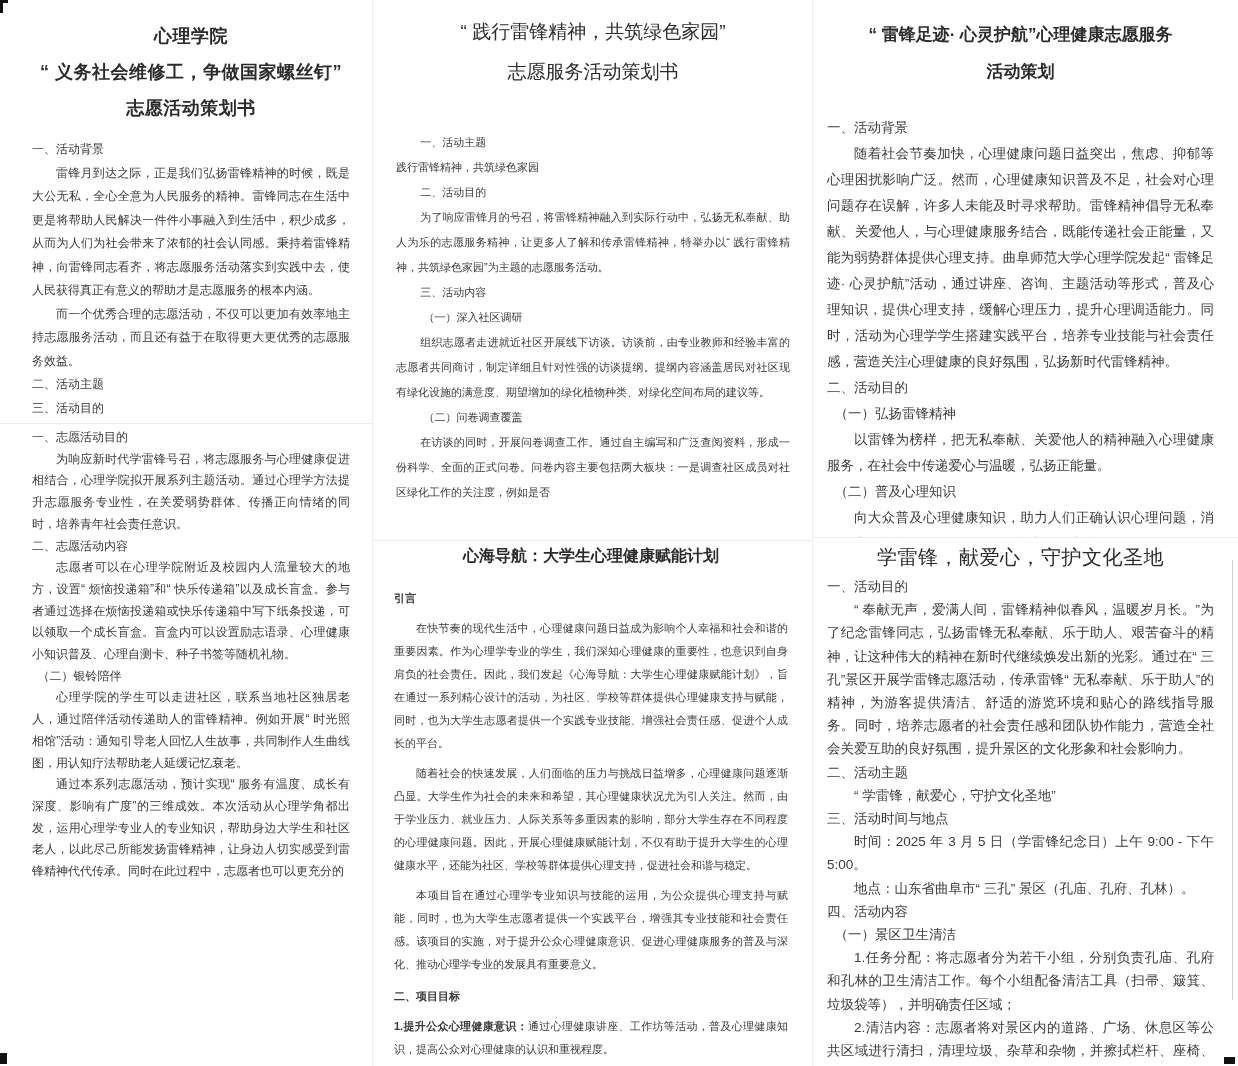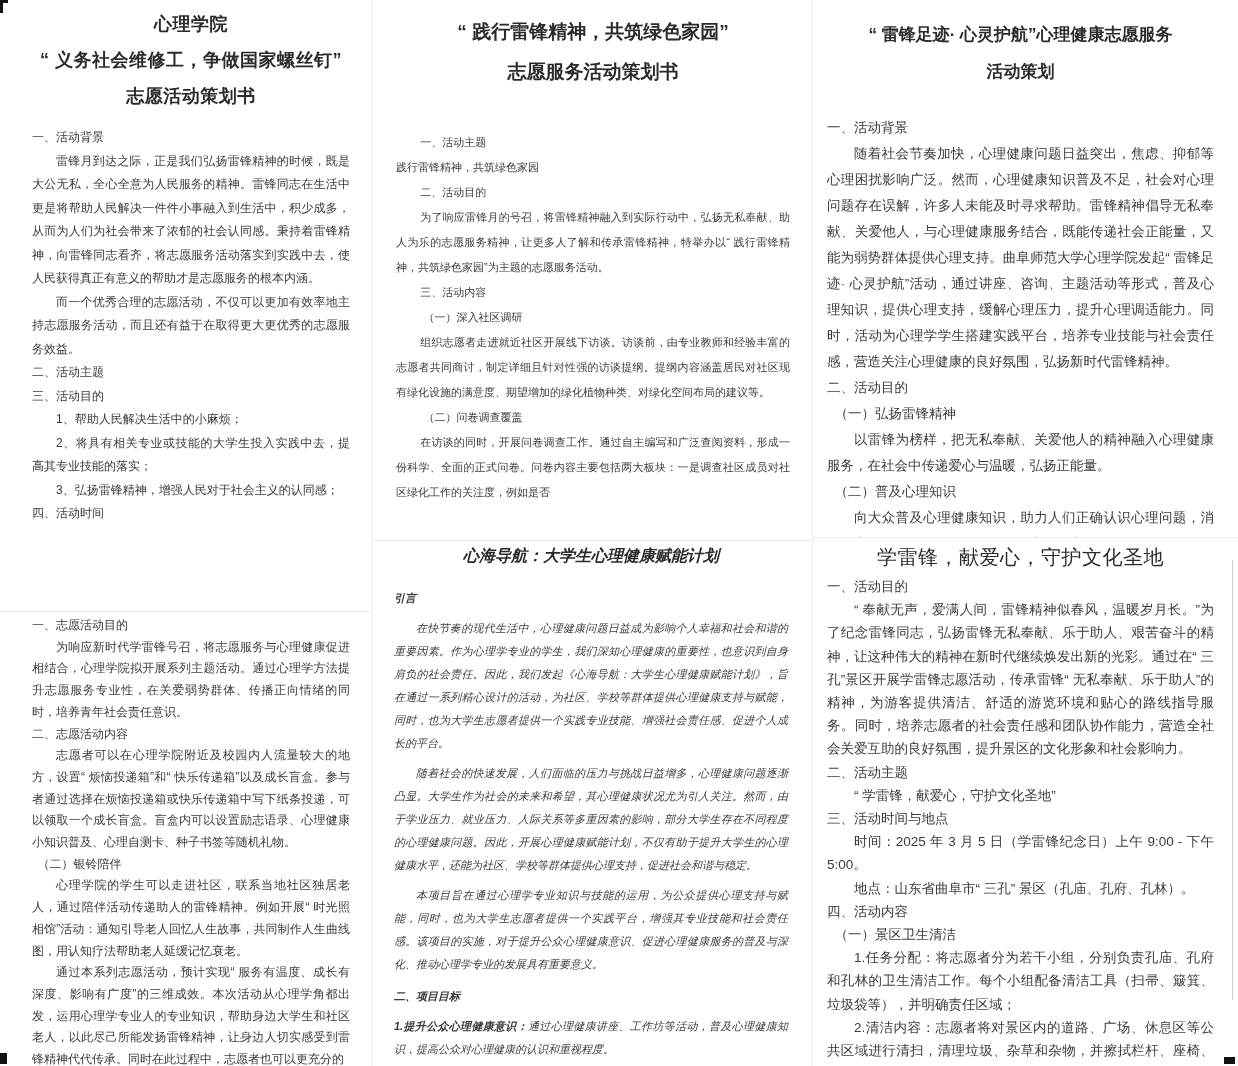--- a/index.html
+++ b/index.html
@@ -8,31 +8,31 @@
   .canvas{display:flex;width:1238px;height:1066px;}
   .col{display:flex;flex-direction:column;height:1066px;}
   .col1{width:372px;}
   .col2{width:440px;border-left:1px solid #efefef;box-sizing:border-box;}
   .col3{width:426px;border-left:1px solid #efefef;box-sizing:border-box;}
   .page{overflow:hidden;background:#fff;box-sizing:border-box;}
   .page.top{border-bottom:1px solid #ececec;}
   .page.bottom{flex:1;}
 
   
-  #p0{height:612px;padding:6px 22px 0 32px;}
+  #p0{height:424px;padding:18px 22px 0 32px;}
   #p1{padding:3px 22px 0 32px;}
   #p2{height:541px;padding:12px 22px 0 23px;}
-  #p3{padding:4px 24px 0 21px;font-style:italic;}
+  #p3{padding:4px 24px 0 21px;}
   #p4{height:538px;padding:16px 24px 0 14px;}
   #p5{padding:6px 24px 0 14px;}
 
   .title{text-align:center;color:#2b2b2b;white-space:pre-wrap;}
   #p0 .title{font-size:18px;font-weight:700;line-height:36px;margin-bottom:12px;letter-spacing:.5px;}
   #p1 .title{font-size:18px;font-weight:700;line-height:26px;margin-bottom:5px;letter-spacing:.5px;}
-  #p2 .title{font-size:19px;font-weight:700;line-height:40px;margin-bottom:38px;}
+  #p2 .title{font-size:19px;font-weight:400;line-height:40px;margin-bottom:38px;}
   #p3 .title{font-size:16px;font-weight:600;line-height:22px;margin-bottom:20px;}
   #p4 .title{font-size:17px;font-weight:600;line-height:37px;margin-bottom:25px;}
   #p5 .title{font-size:20px;font-weight:400;line-height:26px;margin-bottom:5px;letter-spacing:.5px;}
 
   .body{text-align:justify;}
   #p0 .body{font-size:12px;line-height:23.5px;}
   #p1 .body{font-size:12px;line-height:21.7px;}
   #p2 .body{font-size:11px;line-height:25px;}
   #p3 .body{font-size:11px;line-height:23px;}
   #p4 .body{font-size:13.5px;line-height:26px;}

